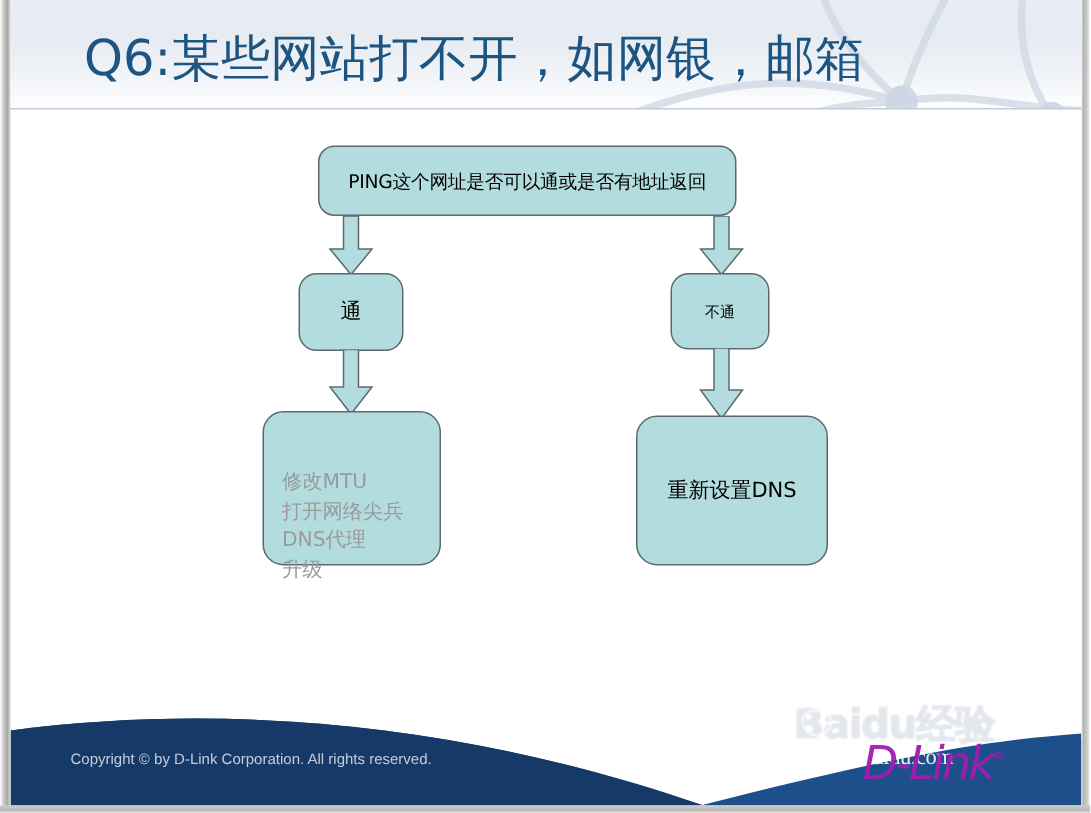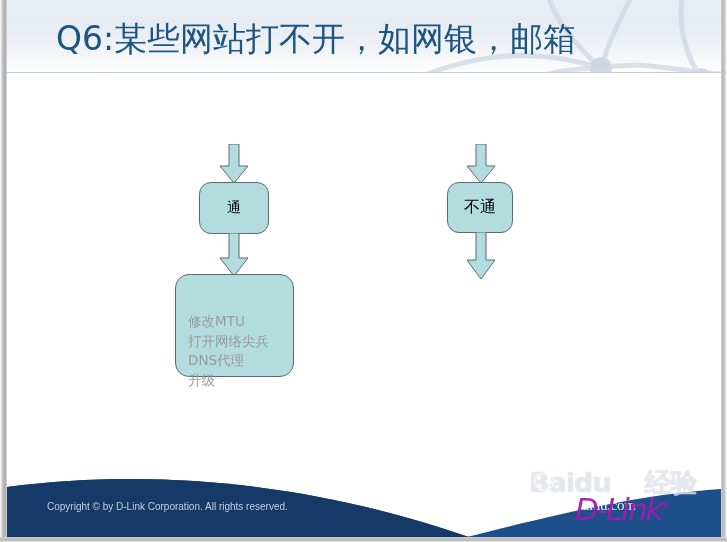--- a/index.html
+++ b/index.html
@@ -120,21 +120,21 @@
 
   .node-no {
     left: 447px;
     top: 110px;
     width: 66px;
     height: 51px;
     display: flex;
     align-items: center;
     justify-content: center;
   }
-  .node-no .txt { font-size: 16px; }
+  .node-no .txt { font-size: 10px; }
 
   .node-left-actions {
     left: 175px;
     top: 202px;
     width: 119px;
     height: 103px;
     border-radius: 14px;
     padding: 13px 0 0 12px;
   }
   .node-left-actions .txt {
@@ -266,20 +266,23 @@
         <circle cx="60" cy="188" r="9"></circle>
         <circle cx="290" cy="9" r="8"></circle>
         <circle cx="252" cy="18" r="7"></circle>
       </g>
     </svg>
     <div class="header-title">Q6:某些网站打不开，如网银，邮箱</div>
   </div>
 
   <div class="canvas">
 
+    <div class="node node-ping">
+      <span class="txt">PING这个网址是否可以通或是否有地址返回</span>
+    </div>
 
     <div class="arrow" style="left:219px; top:72px;">
       <svg width="30" height="40" viewBox="0 0 30 40">
         <polygon points="10,0 20,0 20,22 29,22 15,39 1,22 10,22" fill="#b3dcdf" stroke="#5b6a70" stroke-width="1"></polygon>
       </svg>
     </div>
 
     <div class="arrow" style="left:466px; top:72px;">
       <svg width="30" height="40" viewBox="0 0 30 40">
         <polygon points="10,0 20,0 20,22 29,22 15,39 1,22 10,22" fill="#b3dcdf" stroke="#5b6a70" stroke-width="1"></polygon>
@@ -306,38 +309,41 @@
       </svg>
     </div>
 
     <div class="node node-left-actions">
       <span class="txt">修改MTU
 打开网络尖兵
 DNS代理
 升级</span>
     </div>
 
+    <div class="node node-dns">
+      <span class="txt">重新设置DNS</span>
+    </div>
 
   </div>
 
   <div class="footer">
     <svg width="714" height="80" viewBox="0 0 714 80">
       <path d="M0 30 C 170 8, 330 34, 460 80 L0 80 Z" fill="#163a68"></path>
       <path d="M460 80 C 600 44, 660 36, 714 32 L714 80 Z" fill="#1d4f8a"></path>
       <path d="M0 30 C 170 8, 330 34, 460 80 C 600 44, 660 36, 714 32 L714 80 L0 80 Z" fill="none"></path>
       <path d="M0 31 C 170 9, 330 35, 460 80 L714 80 L714 33 C 660 37, 600 45, 460 80" fill="#1d4f8a" opacity="0"></path>
       <rect x="0" y="46" width="714" height="34" fill="none"></rect>
       <path d="M0 34 C 170 12, 330 38, 462 80 L714 80 L714 36 C 658 40, 598 48, 462 80 Z" fill="#1d4f8a"></path>
       <path d="M0 30 C 170 8, 330 34, 462 80 L0 80 Z" fill="#163a68"></path>
     </svg>
     <div class="footer-copy">Copyright © by D-Link Corporation. All rights reserved.</div>
 
     <div class="wm">
       <div class="wm-baidu">
-        <span>Baidu</span><span style="margin-left:34px;">经验</span>
+        <span>Baidu</span><span style="">经验</span>
       </div>
       <svg class="wm-paw" viewBox="0 0 44 40">
         <g fill="none" stroke="#ffffff" stroke-width="2.2" opacity="0.9">
           <ellipse cx="8" cy="12" rx="5.5" ry="7" transform="rotate(-20 8 12)"></ellipse>
           <ellipse cx="19" cy="6" rx="5" ry="6.5"></ellipse>
           <ellipse cx="30" cy="8" rx="5" ry="6.5" transform="rotate(18 30 8)"></ellipse>
           <ellipse cx="39" cy="17" rx="4.5" ry="6" transform="rotate(35 39 17)"></ellipse>
           <path d="M12 26 C 12 19, 30 19, 31 27 C 32 34, 24 38, 20 37 C 14 36, 12 31, 12 26 Z"></path>
         </g>
       </svg>

